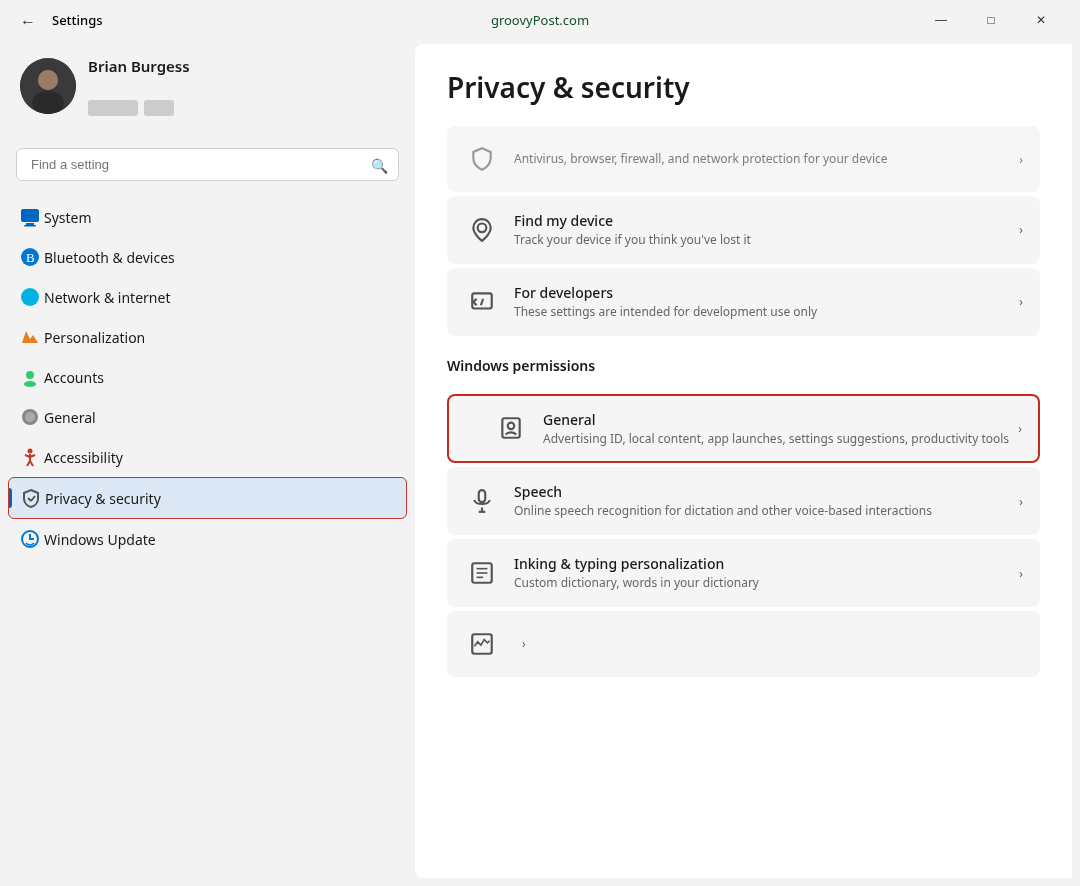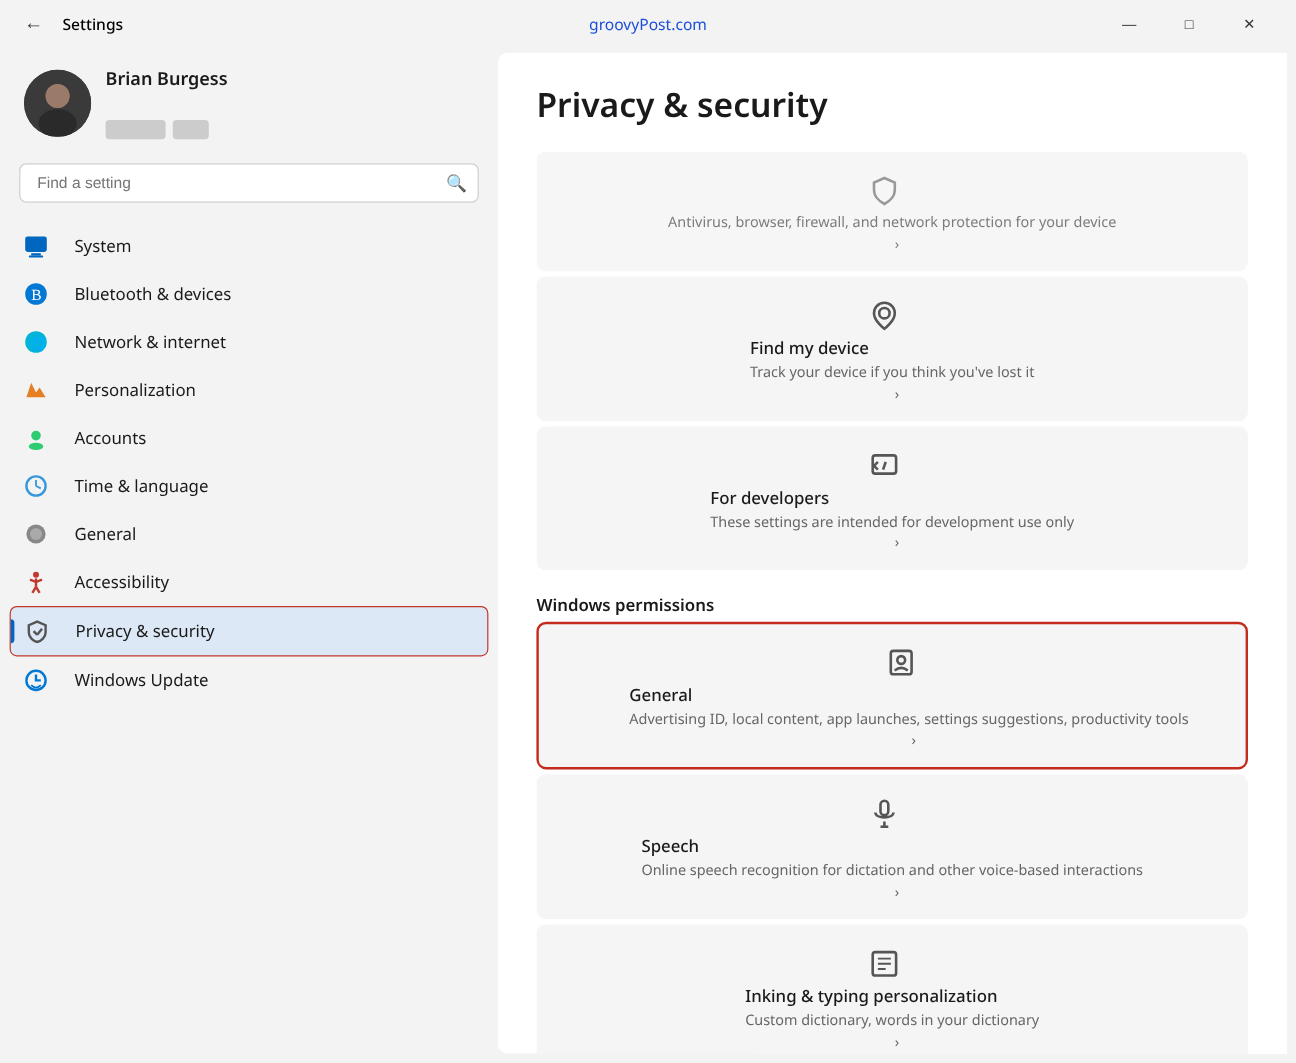--- a/index.html
+++ b/index.html
@@ -26,21 +26,21 @@
     .title-bar-left {
       display: flex;
       align-items: center;
       gap: 12px;
     }
     .title-bar-center {
       position: absolute;
       left: 50%;
       transform: translateX(-50%);
       font-size: 13px;
-      color: #1d4ed8;
+      color: #14532d;
     }
     .title-bar-controls {
       display: flex;
       gap: 4px;
     }
     .title-bar-btn {
       width: 46px;
       height: 32px;
       border: none;
       background: transparent;
@@ -128,21 +128,21 @@
       height: 16px;
       background: #ccc;
       border-radius: 3px;
     }
     .user-tag.small {
       width: 30px;
     }
 
     
     .search-box {
-      margin: 0 16px 16px 16px;
+      margin: 12px 16px 16px 16px;
       position: relative;
     }
     .search-input {
       width: 100%;
       padding: 8px 36px 8px 14px;
       border: 1px solid #d0d0d0;
       border-radius: 6px;
       background: white;
       font-size: 13px;
       color: #333;
@@ -159,21 +159,21 @@
 
     
     .nav-list {
       list-style: none;
       padding: 0 8px;
       flex: 1;
     }
     .nav-item {
       display: flex;
       align-items: center;
-      gap: 22px;
+      gap: 4px;
       padding: 10px 12px;
       border-radius: 6px;
       cursor: pointer;
       font-size: 14px;
       color: #1a1a1a;
       position: relative;
     }
     .nav-item.active {
       background: #dce8f5;
       border: 1.5px solid #c0392b;
@@ -233,21 +233,20 @@
     
     .settings-card {
       display: flex;
       align-items: center;
       padding: 14px 16px;
       background: #f5f5f5;
       border-radius: 8px;
       margin-bottom: 4px;
       cursor: pointer;
       border: 1px solid transparent;
-      flex-direction: column;
     }
     .settings-card.highlighted {
       border: 2px solid #c42b1c;
       background: #f5f5f5;
       padding-left: 44px;
     }
     .card-icon {
       width: 36px;
       height: 36px;
       flex-shrink: 0;
@@ -276,21 +275,21 @@
       color: #666;
       font-size: 12px;
       margin-left: 8px;
     }
 
     
     .section-heading {
       font-size: 14px;
       font-weight: 600;
       color: #1a1a1a;
-      margin: 20px 0 4px 0;
+      margin: 20px 0 19px 0;
     }
 
     
     .card-partial {
       opacity: 0.85;
     }
 
     
     .main-content::-webkit-scrollbar { width: 6px; }
     .main-content::-webkit-scrollbar-track { background: transparent; }
@@ -390,30 +389,20 @@
       <li class="nav-item">
         <span class="nav-icon icon-accounts">
           <svg width="20" height="20" viewBox="0 0 20 20">
               <circle cx="10" cy="8" r="4" fill="#2ecc71"></circle>
               <ellipse cx="10" cy="17" rx="6" ry="3" fill="#2ecc71"></ellipse>
             </svg>
         </span>
         <span class="nav-label">Accounts</span>
       </li>
 
-      <li class="nav-item">
-        <span class="nav-icon icon-time">
-          <svg width="20" height="20" viewBox="0 0 20 20">
-              <circle cx="10" cy="10" r="8" fill="none" stroke="#3498db" stroke-width="2"></circle>
-              <line x1="10" y1="10" x2="10" y2="5" stroke="#3498db" stroke-width="1.5"></line>
-              <line x1="10" y1="10" x2="14" y2="12" stroke="#3498db" stroke-width="1.5"></line>
-            </svg>
-        </span>
-        <span class="nav-label">Time &amp; language</span>
-      </li>
 
       <li class="nav-item">
         <span class="nav-icon icon-gaming">
           <svg width="20" height="20" viewBox="0 0 20 20">
               <circle cx="10" cy="10" r="8" fill="#888"></circle>
               <circle cx="10" cy="10" r="5" fill="#aaa"></circle>
             </svg>
         </span>
         <span class="nav-label">General</span>
       </li>

